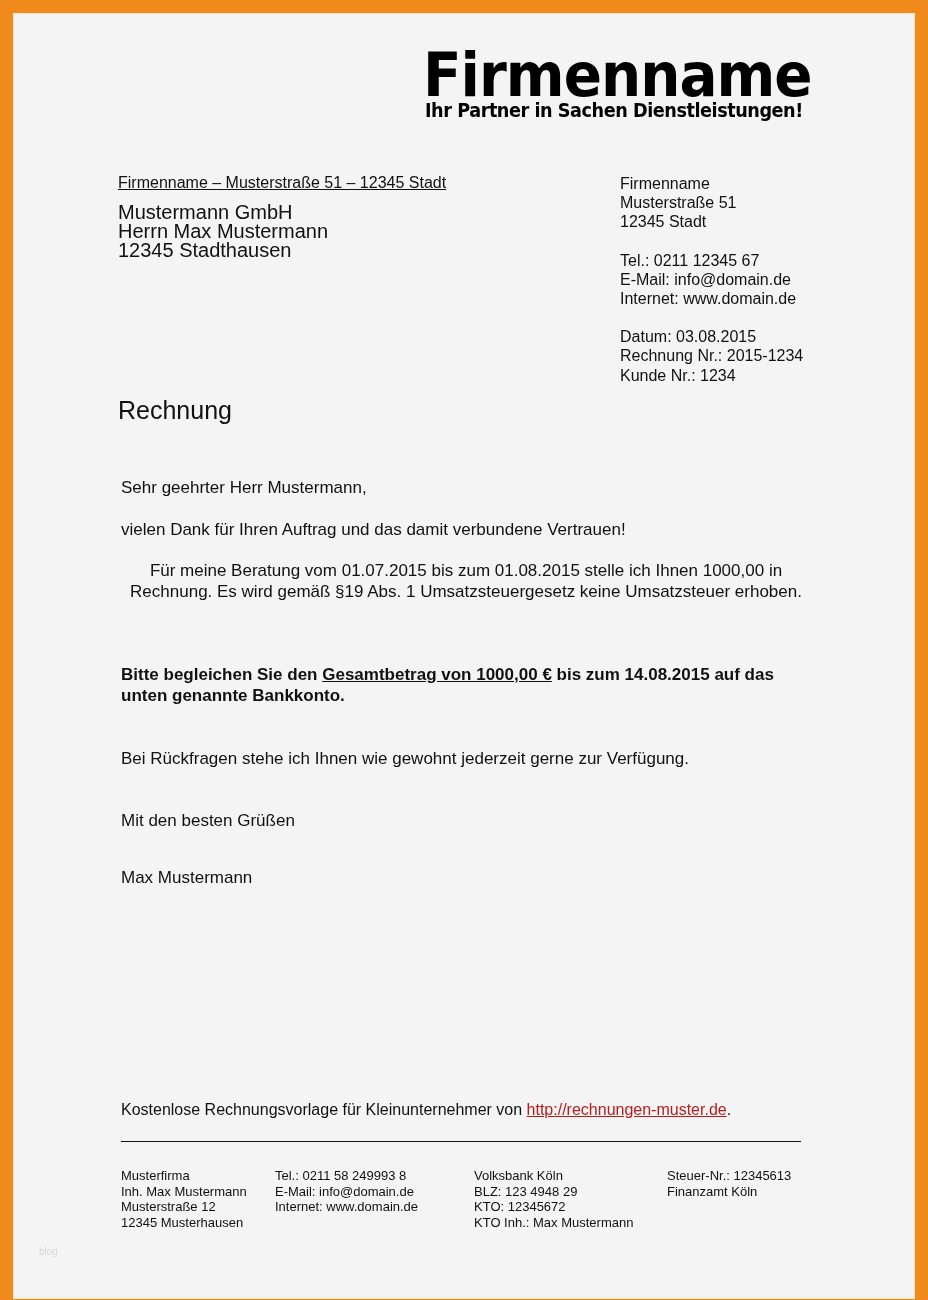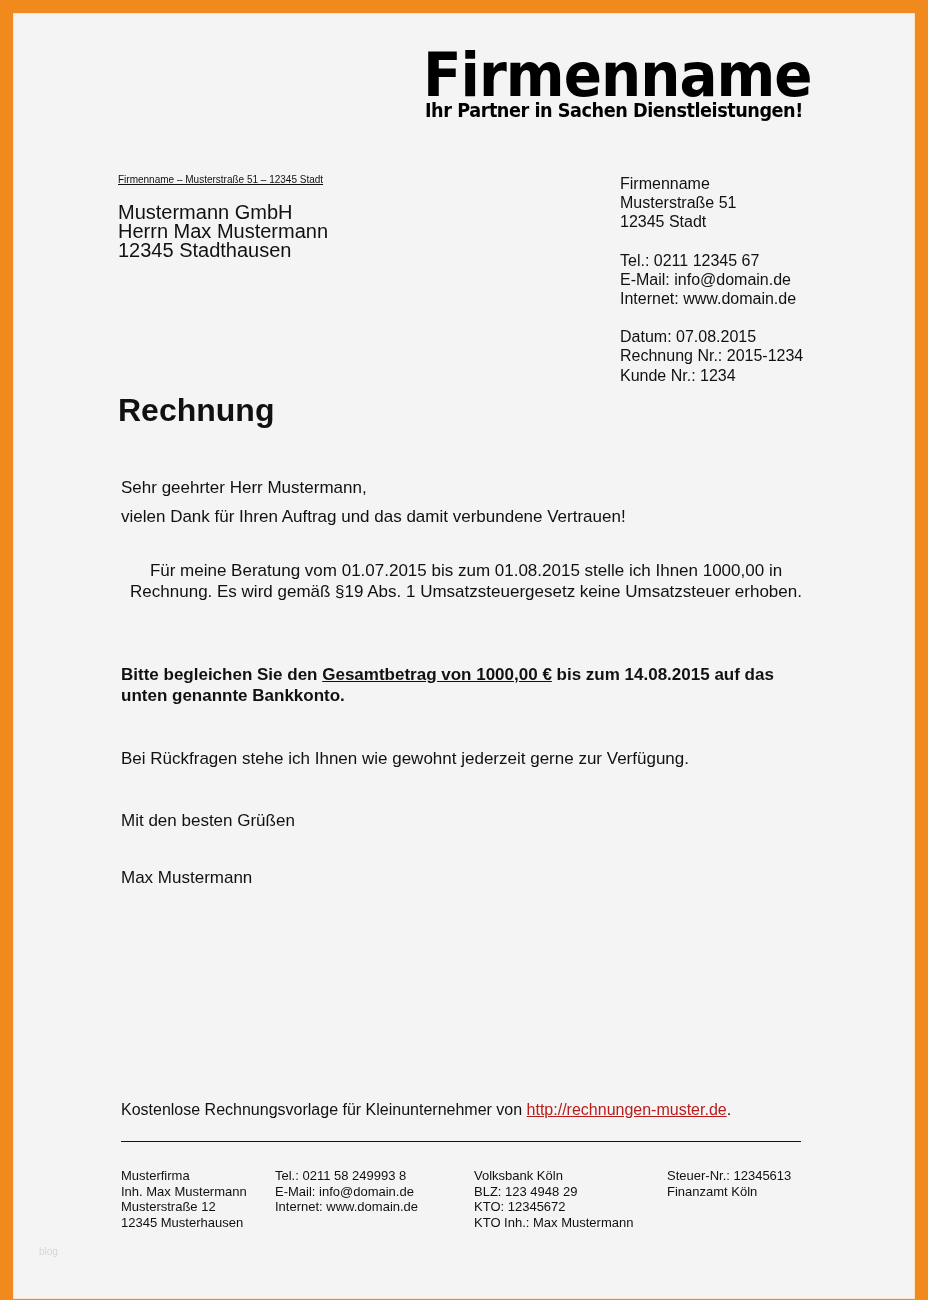--- a/index.html
+++ b/index.html
@@ -47,56 +47,56 @@
       line-height: 22px;
       letter-spacing: -0.5px;
       transform: scaleX(0.93);
       transform-origin: left top;
       color: #000;
     }
 
     .return-address {
       left: 105px;
       top: 161px;
-      font-size: 10px;
+      font-size: 16px;
       text-decoration: underline;
       color: #111;
     }
     .recipient {
       left: 105px;
       top: 190px;
       font-size: 20px;
       line-height: 19px;
     }
     .sender-block {
       left: 607px;
       top: 161px;
       font-size: 16px;
       line-height: 19.2px;
     }
     .sender-block .gap { height: 19px; }
 
     .doc-title {
       left: 105px;
       top: 380px;
-      font-size: 32px;
+      font-size: 25px;
       line-height: 34px;
-      font-weight: bold;
+      font-weight: normal;
     }
 
     .body-text {
       left: 108px;
       top: 464px;
       width: 700px;
       font-size: 17px;
       line-height: 21px;
     }
     .body-text p { margin: 0; }
     .p-greeting { position: absolute; top: 0; left: 0; width: 700px; }
-    .p-thanks { position: absolute; top: 29px; left: 0; width: 700px; }
+    .p-thanks { position: absolute; top: 42px; left: 0; width: 700px; }
     .p-service { position: absolute; top: 83px; left: 0; width: 690px; text-align: center; }
     .p-payment { position: absolute; top: 187px; left: 0; width: 690px; font-weight: bold; }
     .p-payment .u { text-decoration: underline; }
     .p-questions { position: absolute; top: 271px; left: 0; width: 700px; }
     .p-closing { position: absolute; top: 333px; left: 0; width: 700px; }
     .p-signature { position: absolute; top: 390px; left: 0; width: 700px; }
 
     .footer-note {
       left: 108px;
       top: 1087px;
@@ -149,21 +149,21 @@
 
   <div class="abs sender-block">
     <div>Firmenname</div>
     <div>Musterstraße 51</div>
     <div>12345 Stadt</div>
     <div class="gap"></div>
     <div>Tel.: 0211 12345 67</div>
     <div>E-Mail: info@domain.de</div>
     <div>Internet: www.domain.de</div>
     <div class="gap"></div>
-    <div>Datum: 07.08.2015</div>
+    <div>Datum: 03.08.2015</div>
     <div>Rechnung Nr.: 2015-1234</div>
     <div>Kunde Nr.: 1234</div>
   </div>
 
   <div class="abs doc-title">Rechnung</div>
 
   <div class="abs body-text">
     <p class="p-greeting">Sehr geehrter Herr Mustermann,</p>
     <p class="p-thanks">vielen Dank für Ihren Auftrag und das damit verbundene Vertrauen!</p>
     <p class="p-service">Für meine Beratung vom 01.07.2015 bis zum 01.08.2015 stelle ich Ihnen 1000,00 in Rechnung. Es wird gemäß §19 Abs. 1 Umsatzsteuergesetz keine Umsatzsteuer erhoben.</p>

